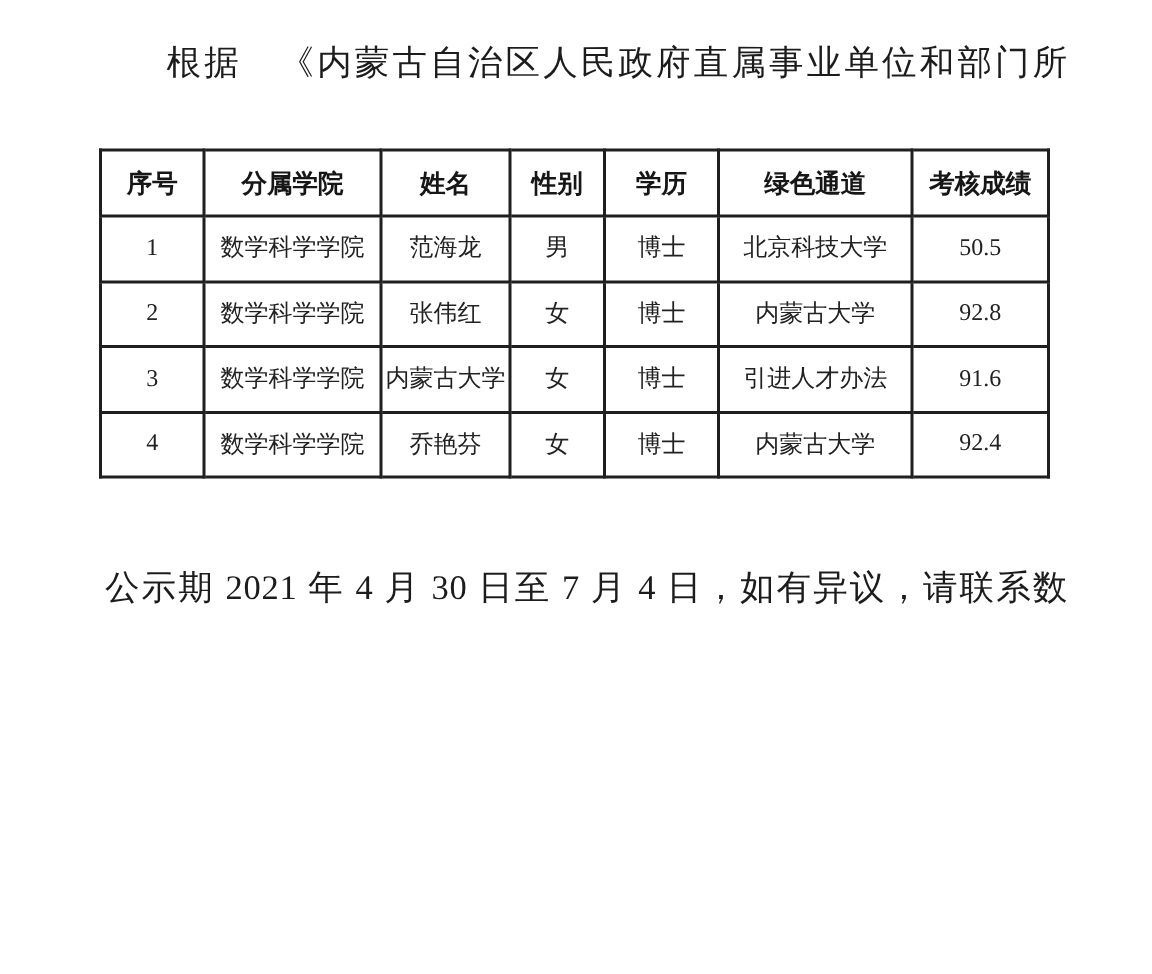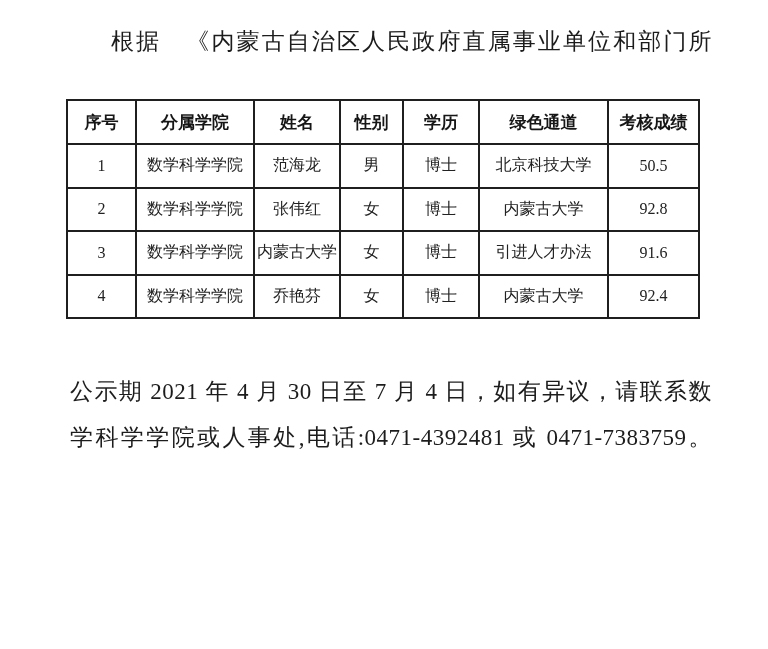--- a/index.html
+++ b/index.html
@@ -128,16 +128,15 @@
         <td>女</td>
         <td>博士</td>
         <td>内蒙古大学</td>
         <td>92.4</td>
       </tr>
     </tbody>
   </table>
 
   <div class="para closing">
     <div class="tline">公示期 2021 年 4 月 30 日至 7 月 4 日，如有异议，请联系数</div>
-    <div class="tline">学科学学院或人事处,电话:0471-4392481 或 0471-7383759。</div>
   </div>
 
 </div>
 
 </body></html>

